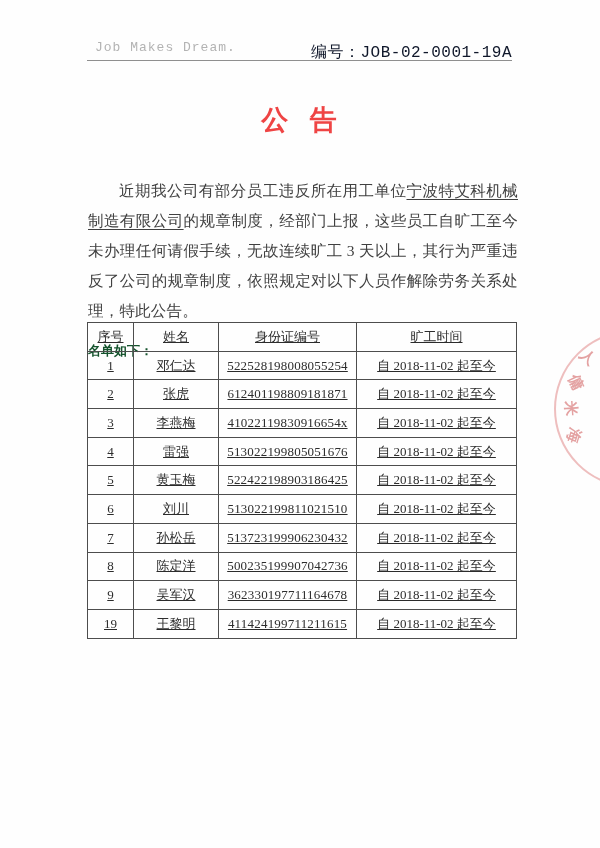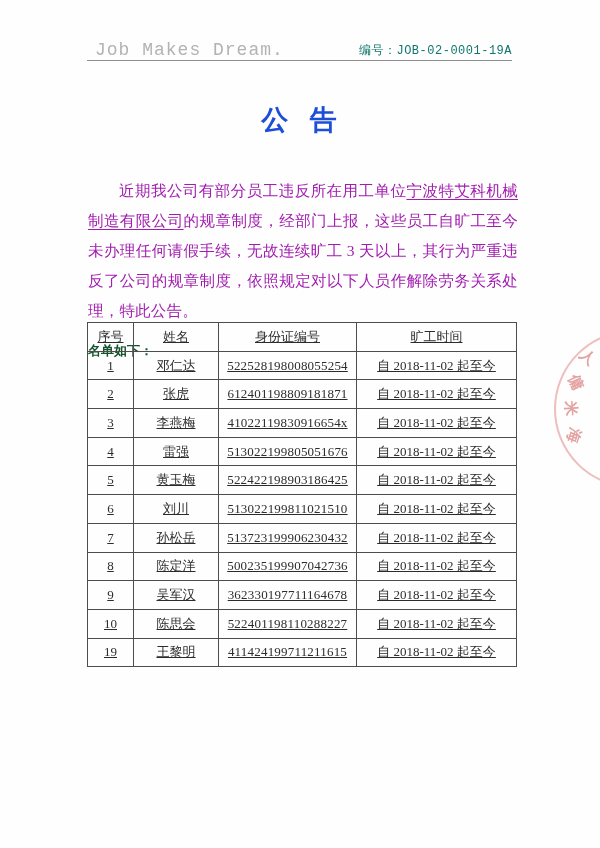--- a/index.html
+++ b/index.html
@@ -12,62 +12,62 @@
     background: #fefefe;
     overflow: hidden;
     color: #2b2b2b;
     font-family: "Liberation Serif", "DejaVu Serif", serif;
   }
   
   .watermark {
     position: absolute;
     left: 95px; top: 40px;
     font-family: "Liberation Mono", "DejaVu Sans Mono", monospace;
-    font-size: 18px;
+    font-size: 13px;
     color: #b3b3b3;
     letter-spacing: 1px;
     text-align: right;
   }
   .doc-number {
     position: absolute;
     right: 88px; top: 42px;
     font-family: "Liberation Mono", "DejaVu Sans Mono", monospace;
-    font-size: 12px;
-    color: #0f766e;
+    font-size: 16px;
+    color: #0f172a;
     letter-spacing: 0.5px;
   }
   .header-rule {
     position: absolute;
     left: 87px; top: 60px;
     width: 425px; height: 1px;
     background: #8f8f8f;
   }
   
   .title {
     position: absolute;
     left: 0; top: 102px;
     width: 100%;
     text-align: center;
     font-family: "Liberation Sans", "DejaVu Sans", sans-serif;
     font-weight: bold;
     font-size: 27px;
-    color: #1d4ed8;
+    color: #ef4444;
     letter-spacing: 2px;
     word-spacing: 10px;
   }
   
   .paragraph {
     position: absolute;
     left: 88px; top: 176px;
     width: 430px;
     font-size: 15.5px;
     line-height: 30px;
     text-align: justify;
     text-indent: 2em;
-    color: #a21caf;
+    color: #404040;
     letter-spacing: 0.2px;
   }
   .paragraph .underlined {
     text-decoration: underline;
     text-underline-offset: 3px;
   }
   .list-label {
     position: absolute;
     left: 88px; top: 298px;
     font-family: "Liberation Sans", "DejaVu Sans", sans-serif;
@@ -203,26 +203,20 @@
           <td class="id-cell">500235199907042736</td>
           <td>自 2018-11-02 起至今</td>
         </tr>
         <tr>
           <td>9</td>
           <td>吴军汉</td>
           <td class="id-cell">362330197711164678</td>
           <td>自 2018-11-02 起至今</td>
         </tr>
         <tr>
-          <td>10</td>
-          <td>陈思会</td>
-          <td class="id-cell">522401198110288227</td>
-          <td>自 2018-11-02 起至今</td>
-        </tr>
-        <tr>
           <td>19</td>
           <td>王黎明</td>
           <td class="id-cell">411424199711211615</td>
           <td>自 2018-11-02 起至今</td>
         </tr>
       </tbody>
   </table>
 
   <div class="stamp"></div>
   <span class="stamp-glyph sg0">人</span>

